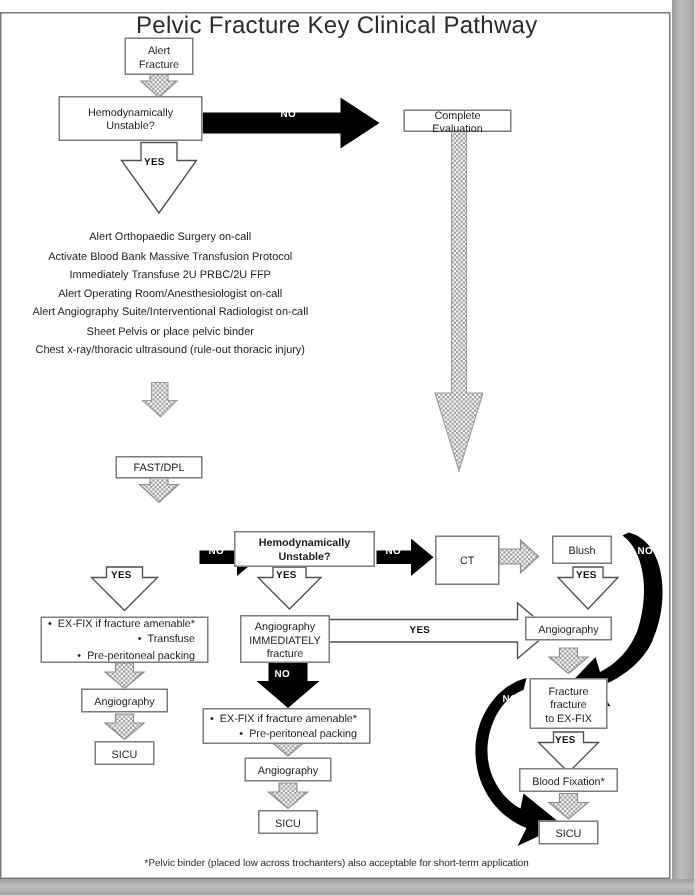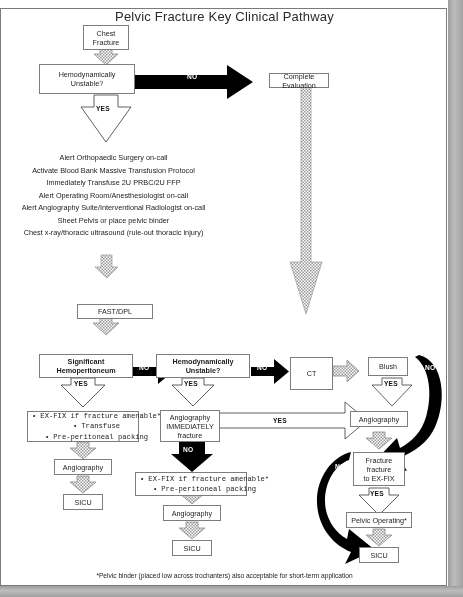--- a/index.html
+++ b/index.html
@@ -13,33 +13,33 @@
   .scroll-strip{position:absolute;background:#a8a8a8;}
   .v-strip{right:0;top:0;width:15px;height:586px;
     background:linear-gradient(to right,#9d9d9d,#bdbdbd 40%,#a2a2a2);}
   .h-strip{left:0;bottom:0;width:463px;height:11px;
     background:linear-gradient(to bottom,#9d9d9d,#bdbdbd 40%,#a2a2a2);}
   .frame{position:absolute;left:0;top:8px;width:447px;height:578px;
     border:1px solid #7a7a7a;box-sizing:border-box;background:#fff;}
 
   .title{
     position:absolute;left:0;top:0;width:447px;text-align:center;
-    font-size:13px;color:#2b2b2b;letter-spacing:.2px;
+    font-size:16px;color:#2b2b2b;letter-spacing:.2px;
   }
 
   
   .box{
     position:absolute;box-sizing:border-box;
     border:1px solid #7d7d7d;background:#fff;
     display:flex;align-items:center;justify-content:center;
     text-align:center;color:#1c1c1c;font-size:7.2px;line-height:1.25;
     padding:1px 2px;
   }
   .box.bold{font-weight:bold;}
-  .box.left{justify-content:flex-start;text-align:center;padding-left:4px;font-family:Liberation Mono, monospace;}
+  .box.left{justify-content:flex-start;text-align:right;padding-left:4px;}
   .bullets{font-size:7.2px;line-height:1.45;color:#1c1c1c;}
   .bullets div{white-space:nowrap;}
   .bullets div:before{content:"\2022";margin-right:4px;}
 
   .freetext{
     position:absolute;text-align:center;font-size:7.3px;
     line-height:1.72;color:#1c1c1c;width:100%;
   }
 
   
@@ -162,59 +162,53 @@
 
       <g>
         <path d="M350,443 C330,448 315,470 316,494 C317,518 332,536 350,543
                  l-6,12 l30,-14 l-26,-21 l-2,10
                  c-13,-7 -22,-22 -22,-38 c0,-19 10,-36 24,-41 z" fill="#000000"></path>
       </g>
     </svg>
 
     <div class="box" style="left:82px;top:16px;width:46px;height:25px;">
       <span>
-        <span>Chest</span><br>
+        <span>Alert</span><br>
         <span>Fracture</span>
       </span>
     </div>
 
     <div class="box" style="left:38px;top:55px;width:96px;height:30px;">
       <span>
         <span>Hemodynamically</span><br>
         <span>Unstable?</span>
       </span>
     </div>
 
-    <div class="box" style="left:268px;top:64px;width:60px;height:15px;">
+    <div class="box" style="left:268px;top:64px;width:72px;height:15px;">
       <span>Complete Evaluation</span>
     </div>
 
     <div class="lbl" style="left:186px;top:64px;color:#fff;">NO</div>
     <div class="lbl" style="left:95px;top:96px;">YES</div>
 
     <div class="freetext" style="left:-110px;top:143px;">
       <div>Alert Orthopaedic Surgery on-call</div>
       <div>Activate Blood Bank Massive Transfusion Protocol</div>
       <div>Immediately Transfuse 2U PRBC/2U FFP</div>
       <div>Alert Operating Room/Anesthesiologist on-call</div>
       <div>Alert Angiography Suite/Interventional Radiologist on-call</div>
       <div>Sheet Pelvis or place pelvic binder</div>
       <div>Chest x-ray/thoracic ultrasound (rule-out thoracic injury)</div>
     </div>
 
-    <div class="box" style="left:76px;top:295px;width:76px;height:15px;">
+    <div class="box" style="left:76px;top:295px;width:58px;height:15px;">
       <span>FAST/DPL</span>
     </div>
 
-    <div class="box bold" style="left:38px;top:345px;width:94px;height:24px;">
-      <span>
-        <span>Significant</span><br>
-        <span>Hemoperitoneum</span>
-      </span>
-    </div>
     <div class="lbl" style="left:138px;top:355px;color:#fff;">NO</div>
     <div class="lbl" style="left:73px;top:371px;">YES</div>
 
     <div class="box bold" style="left:155px;top:345px;width:94px;height:24px;">
       <span>
         <span>Hemodynamically</span><br>
         <span>Unstable?</span>
       </span>
     </div>
     <div class="lbl" style="left:256px;top:355px;color:#fff;">NO</div>
@@ -279,21 +273,21 @@
       <span>
         <span>Fracture</span><br>
         <span>fracture</span><br>
         <span>to EX-FIX</span>
       </span>
     </div>
     <div class="lbl" style="left:334px;top:454px;color:#fff;">NO</div>
     <div class="lbl" style="left:369px;top:481px;">YES</div>
 
     <div class="box" style="left:345px;top:503px;width:66px;height:16px;">
-      <span>Pelvic Operating*</span>
+      <span>Blood Fixation*</span>
     </div>
 
     <div class="box" style="left:358px;top:538px;width:40px;height:16px;">
       <span>SICU</span>
     </div>
 
     <div class="footnote">*Pelvic binder (placed low across trochanters) also acceptable for short-term application</div>
   </div>
 
   <div class="scroll-strip v-strip"></div>

